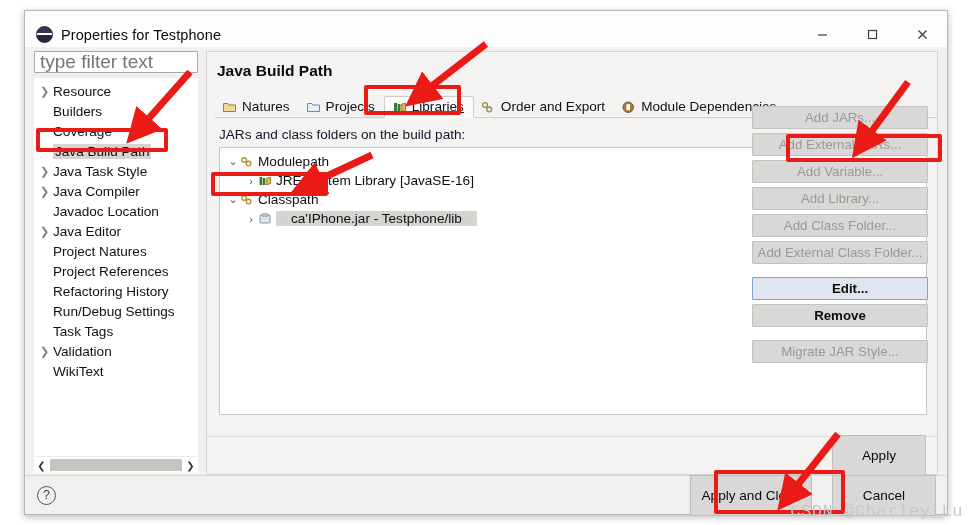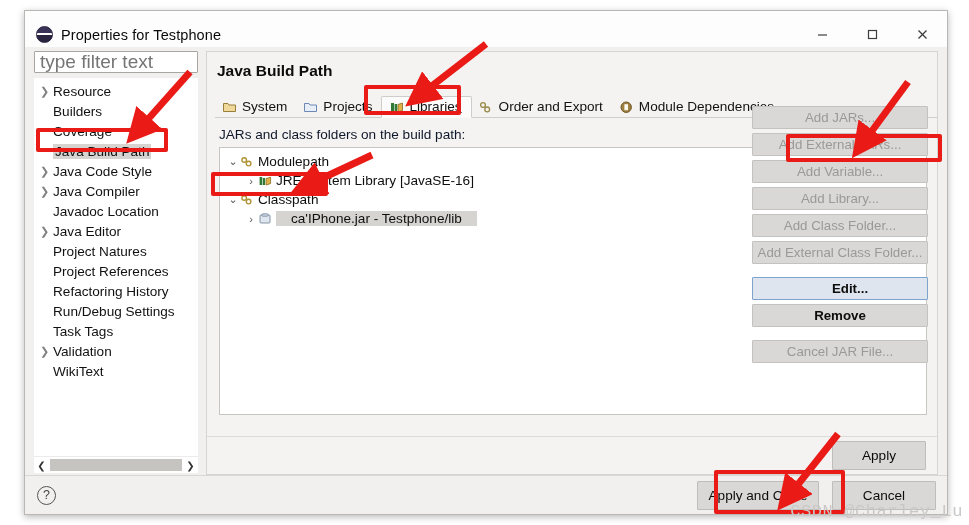--- a/index.html
+++ b/index.html
@@ -306,21 +306,21 @@
     height: 38px;
     border-top: 1px solid #dddbd8;
     box-sizing: border-box;
     display: flex;
     align-items: center;
     justify-content: flex-end;
     padding-right: 11px;
   }
   .btn-grey {
     min-width: 94px;
-    height: 29px;
+    height: 41px;
     background: #d9d8d6;
     border: 1px solid #bebdba;
     box-sizing: border-box;
     font-size: 13.6px;
     font-family: "Liberation Sans", sans-serif;
     color: #0c0c0c;
     display: flex;
     align-items: center;
     justify-content: center;
     border-radius: 1px;
@@ -346,21 +346,21 @@
     display: flex;
     align-items: center;
     justify-content: center;
     font-size: 12.5px;
     color: #444;
     box-sizing: border-box;
   }
   .footer-btns {
     margin-left: auto;
     display: flex;
-    gap: 13px;
+    gap: 20px;
   }
 
   
   #anno {
     position: absolute;
     left: 0; top: 0;
     width: 969px; height: 525px;
     pointer-events: none;
   }
   .rbox {
@@ -443,21 +443,21 @@
           <div class="tnode">
             <span class="tarrow"></span>
             <span class="tlabel">Coverage</span>
           </div>
           <div class="tnode sel">
             <span class="tarrow"></span>
             <span class="tlabel">Java Build Path</span>
           </div>
           <div class="tnode">
             <span class="tarrow">❯</span>
-            <span class="tlabel">Java Code Style</span>
+            <span class="tlabel">Java Task Style</span>
           </div>
           <div class="tnode">
             <span class="tarrow">❯</span>
             <span class="tlabel">Java Compiler</span>
           </div>
           <div class="tnode">
             <span class="tarrow"></span>
             <span class="tlabel">Javadoc Location</span>
           </div>
           <div class="tnode">
@@ -503,21 +503,21 @@
     <div id="content">
       <div class="page-title">Java Build Path</div>
 
       <div class="tabs" id="tabstrip">
           <div class="tab">
             <span style="display: flex;">
               <svg width="15" height="14" viewBox="0 0 15 14">
                 <path d="M1.5,3.5 L6,3.5 L7,5 L13.5,5 L13.5,11.5 L1.5,11.5 Z" fill="#f0d79a" stroke="#9a7f3c" stroke-width="1"></path>
               </svg>
             </span>
-            <span>System</span>
+            <span>Natures</span>
           </div>
           <div class="tab">
             <span style="display: flex;">
               <svg width="15" height="14" viewBox="0 0 15 14">
                 <path d="M1.5,3.5 L6,3.5 L7,5 L13.5,5 L13.5,11.5 L1.5,11.5 Z" fill="#e8eef8" stroke="#6c89b5" stroke-width="1"></path>
               </svg>
             </span>
             <span>Projects</span>
           </div>
           <div class="tab active">
@@ -601,21 +601,21 @@
           <div class="ebtn">Add JARs...</div>
           <div class="ebtn">Add External JARs...</div>
           <div class="ebtn">Add Variable...</div>
           <div class="ebtn">Add Library...</div>
           <div class="ebtn">Add Class Folder...</div>
           <div class="ebtn">Add External Class Folder...</div>
           <div class="gap"></div>
           <div class="ebtn enabled focus">Edit...</div>
           <div class="ebtn enabled">Remove</div>
           <div class="gap"></div>
-          <div class="ebtn">Cancel JAR File...</div>
+          <div class="ebtn">Migrate JAR Style...</div>
         </div>
 
       <div class="applyrow">
         <div class="btn-grey">Apply</div>
       </div>
     </div>
 
     <div class="footer">
       <div class="help-icon">?</div>
       <div class="footer-btns">

